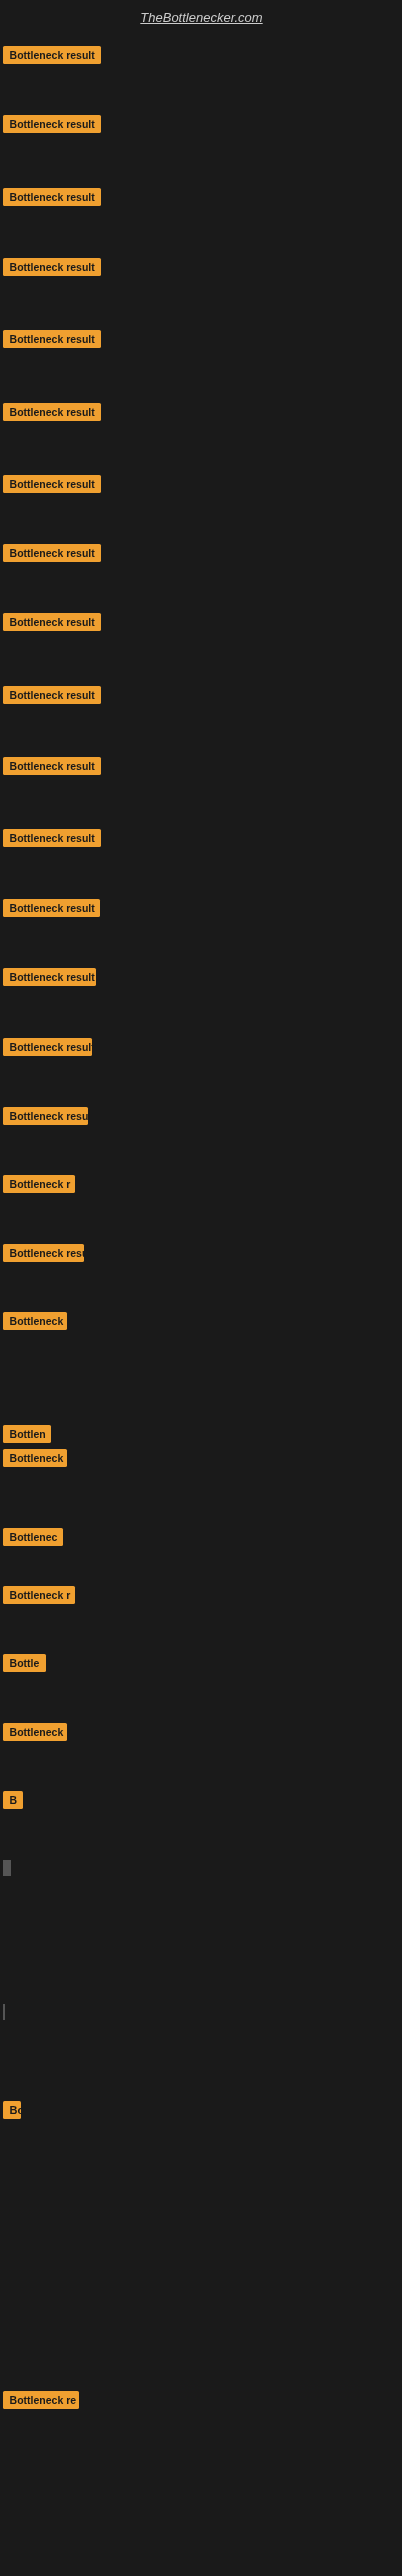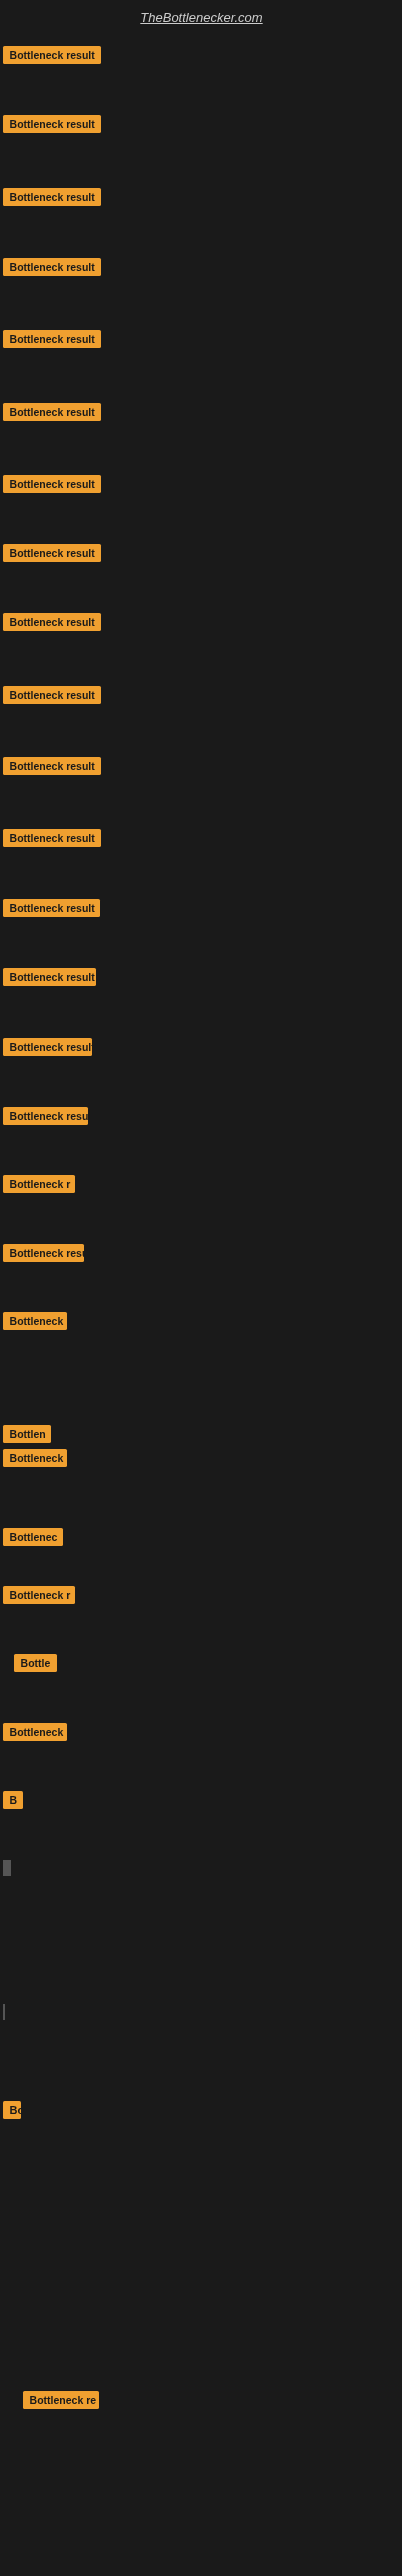--- a/index.html
+++ b/index.html
@@ -47,21 +47,21 @@
     <div style="position: absolute; top: 968px; left: 3.2px;"><span style="display: inline-block; background-color: rgb(240, 160, 48); color: rgb(26, 26, 26); font-size: 10.5px; font-weight: bold; padding: 3.2px 6.4px; border-radius: 1.6px; max-width: 93px; overflow: hidden; white-space: nowrap;">Bottleneck result</span></div>
     <div style="position: absolute; top: 1038px; left: 3.2px;"><span style="display: inline-block; background-color: rgb(240, 160, 48); color: rgb(26, 26, 26); font-size: 10.5px; font-weight: bold; padding: 3.2px 6.4px; border-radius: 1.6px; max-width: 89px; overflow: hidden; white-space: nowrap;">Bottleneck result</span></div>
     <div style="position: absolute; top: 1107px; left: 3.2px;"><span style="display: inline-block; background-color: rgb(240, 160, 48); color: rgb(26, 26, 26); font-size: 10.5px; font-weight: bold; padding: 3.2px 6.4px; border-radius: 1.6px; max-width: 85px; overflow: hidden; white-space: nowrap;">Bottleneck result</span></div>
     <div style="position: absolute; top: 1175px; left: 3.2px;"><span style="display: inline-block; background-color: rgb(240, 160, 48); color: rgb(26, 26, 26); font-size: 10.5px; font-weight: bold; padding: 3.2px 6.4px; border-radius: 1.6px; max-width: 72px; overflow: hidden; white-space: nowrap;">Bottleneck r</span></div>
     <div style="position: absolute; top: 1244px; left: 3.2px;"><span style="display: inline-block; background-color: rgb(240, 160, 48); color: rgb(26, 26, 26); font-size: 10.5px; font-weight: bold; padding: 3.2px 6.4px; border-radius: 1.6px; max-width: 81px; overflow: hidden; white-space: nowrap;">Bottleneck resu</span></div>
     <div style="position: absolute; top: 1312px; left: 3.2px;"><span style="display: inline-block; background-color: rgb(240, 160, 48); color: rgb(26, 26, 26); font-size: 10.5px; font-weight: bold; padding: 3.2px 6.4px; border-radius: 1.6px; max-width: 64px; overflow: hidden; white-space: nowrap;">Bottleneck</span></div>
     <div style="position: absolute; top: 1381px; left: 3.2px; margin-top: 44px;"><span style="display: inline-block; background-color: rgb(240, 160, 48); color: rgb(26, 26, 26); font-size: 10.5px; font-weight: bold; padding: 3.2px 6.4px; border-radius: 1.6px; max-width: 48px; overflow: hidden; white-space: nowrap;">Bottlen</span></div>
     <div style="position: absolute; top: 1449px; left: 3.2px;"><span style="display: inline-block; background-color: rgb(240, 160, 48); color: rgb(26, 26, 26); font-size: 10.5px; font-weight: bold; padding: 3.2px 6.4px; border-radius: 1.6px; max-width: 64px; overflow: hidden; white-space: nowrap;">Bottleneck</span></div>
     <div style="position: absolute; top: 1517px; left: 3.2px; margin-top: 11px;"><span style="display: inline-block; background-color: rgb(240, 160, 48); color: rgb(26, 26, 26); font-size: 10.5px; font-weight: bold; padding: 3.2px 6.4px; border-radius: 1.6px; max-width: 60px; overflow: hidden; white-space: nowrap;">Bottlenec</span></div>
     <div style="position: absolute; top: 1586px; left: 3.2px;"><span style="display: inline-block; background-color: rgb(240, 160, 48); color: rgb(26, 26, 26); font-size: 10.5px; font-weight: bold; padding: 3.2px 6.4px; border-radius: 1.6px; max-width: 72px; overflow: hidden; white-space: nowrap;">Bottleneck r</span></div>
-    <div style="position: absolute; top: 1654px; left: 3.2px;"><span style="display: inline-block; background-color: rgb(240, 160, 48); color: rgb(26, 26, 26); font-size: 10.5px; font-weight: bold; padding: 3.2px 6.4px; border-radius: 1.6px; max-width: 44px; overflow: hidden; white-space: nowrap; margin-left: 11px;">Bottle</span></div>
+    <div style="position: absolute; top: 1654px; left: 3.2px;"><span style="display: inline-block; background-color: rgb(240, 160, 48); color: rgb(26, 26, 26); font-size: 10.5px; font-weight: bold; padding: 3.2px 6.4px; border-radius: 1.6px; max-width: 44px; overflow: hidden; white-space: nowrap;">Bottle</span></div>
     <div style="position: absolute; top: 1723px; left: 3.2px;"><span style="display: inline-block; background-color: rgb(240, 160, 48); color: rgb(26, 26, 26); font-size: 10.5px; font-weight: bold; padding: 3.2px 6.4px; border-radius: 1.6px; max-width: 64px; overflow: hidden; white-space: nowrap;">Bottleneck</span></div>
     <div style="position: absolute; top: 1791px; left: 3.2px;"><span style="display: inline-block; background-color: rgb(240, 160, 48); color: rgb(26, 26, 26); font-size: 10.5px; font-weight: bold; padding: 3.2px 6.4px; border-radius: 1.6px; max-width: 20px; overflow: hidden; white-space: nowrap;">B</span></div>
     <div style="position: absolute; top: 1860px; left: 3.2px; width: 8px; height: 16px; background-color: rgb(85, 85, 85);"></div>
     <div style="position: absolute; top: 2004px; left: 3.2px; width: 1.6px; height: 16px; background-color: rgb(85, 85, 85);"></div>
     <div style="position: absolute; top: 2101px; left: 3.2px;"><span style="display: inline-block; background-color: rgb(240, 160, 48); color: rgb(26, 26, 26); font-size: 11px; font-weight: bold; padding: 3.2px 6.4px; border-radius: 1.6px; max-width: 17.7px; overflow: hidden; white-space: nowrap;">Bo</span></div>
-    <div style="position: absolute; top: 2391px; left: 3.2px;"><span style="display: inline-block; background-color: rgb(240, 160, 48); color: rgb(26, 26, 26); font-size: 10.5px; font-weight: bold; padding: 3.2px 6.4px; border-radius: 1.6px; max-width: 76px; overflow: hidden; white-space: nowrap; margin-left: 20px;">Bottleneck re</span></div>
+    <div style="position: absolute; top: 2391px; left: 3.2px;"><span style="display: inline-block; background-color: rgb(240, 160, 48); color: rgb(26, 26, 26); font-size: 10.5px; font-weight: bold; padding: 3.2px 6.4px; border-radius: 1.6px; max-width: 76px; overflow: hidden; white-space: nowrap;">Bottleneck re</span></div>
   </div>
 
 
 </body></html>

